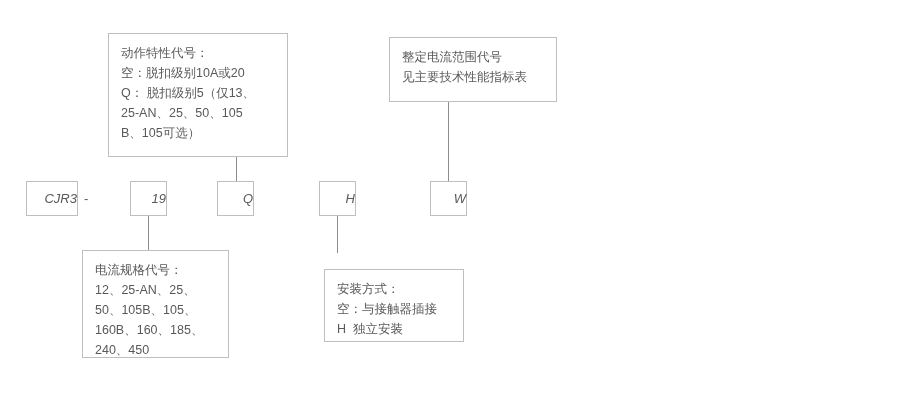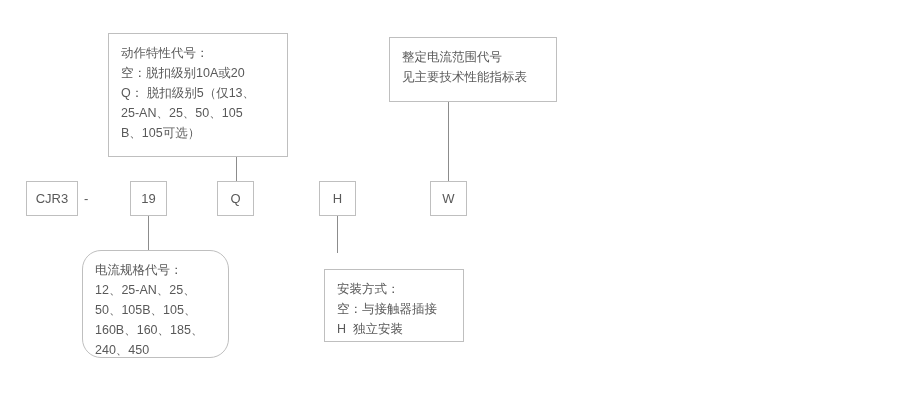--- a/index.html
+++ b/index.html
@@ -24,23 +24,24 @@
     color:#595959;
     white-space:pre-wrap;
     display:block;
   }
 
   
   .note{padding:9px 12px 8px 12px;}
 
   
   .code{
-    display:flex;align-items:center;justify-content:center;
+    display:flex;align-items:center;justify-content:flex-end;
     font-size:13px;
     color:#595959;
+    font-style:italic;
   }
   .code .txt{font-size:13px;line-height:15px;}
 
   .vline{
     position:absolute;
     width:1px;
     background:#8c8c8c;
   }
   .dash{
     position:absolute;
@@ -90,21 +91,21 @@
   </div>
 
   <div class="nbox code" style="left:430px;top:181px;width:37px;height:35px;">
     <span class="txt">W</span>
   </div>
 
   <div class="vline" style="left:148px;top:216px;height:34px;"></div>
 
   <div class="vline" style="left:337px;top:216px;height:37px;"></div>
 
-  <div class="nbox note" style="left:82px;top:250px;width:147px;height:108px;border-radius:19px;">
+  <div class="nbox note" style="left:82px;top:250px;width:147px;height:108px;">
     <span class="txt">电流规格代号：
 12、25-AN、25、
 50、105B、105、
 160B、160、185、
 240、450</span>
   </div>
 
   <div class="nbox note" style="left:324px;top:269px;width:140px;height:73px;">
     <span class="txt">安装方式：
 空：与接触器插接

